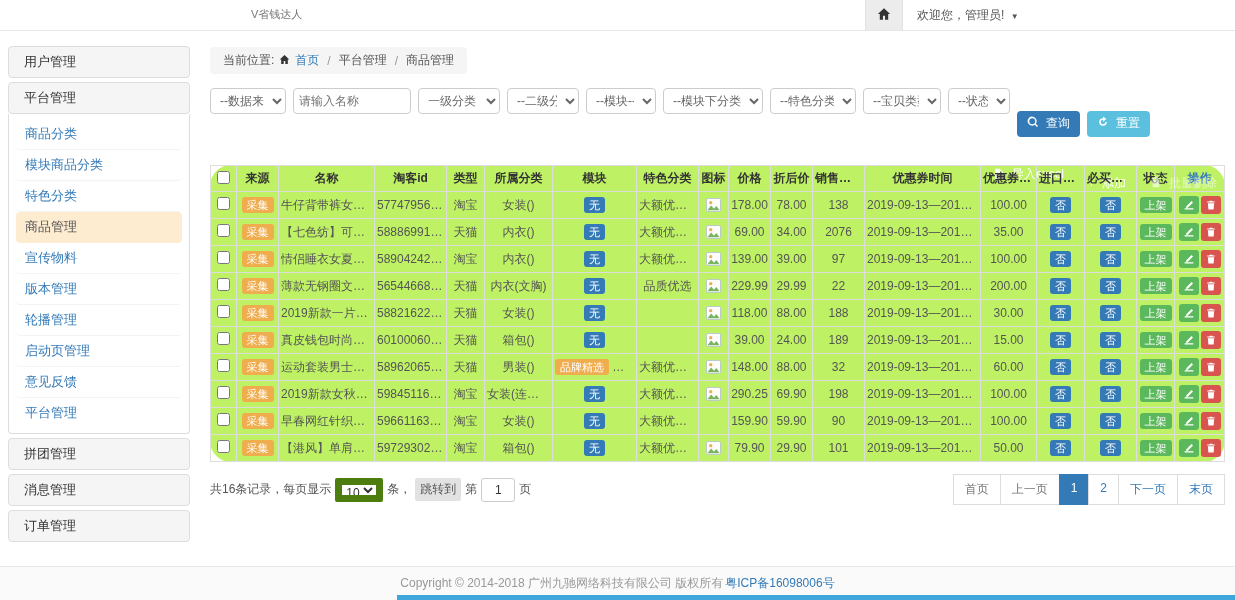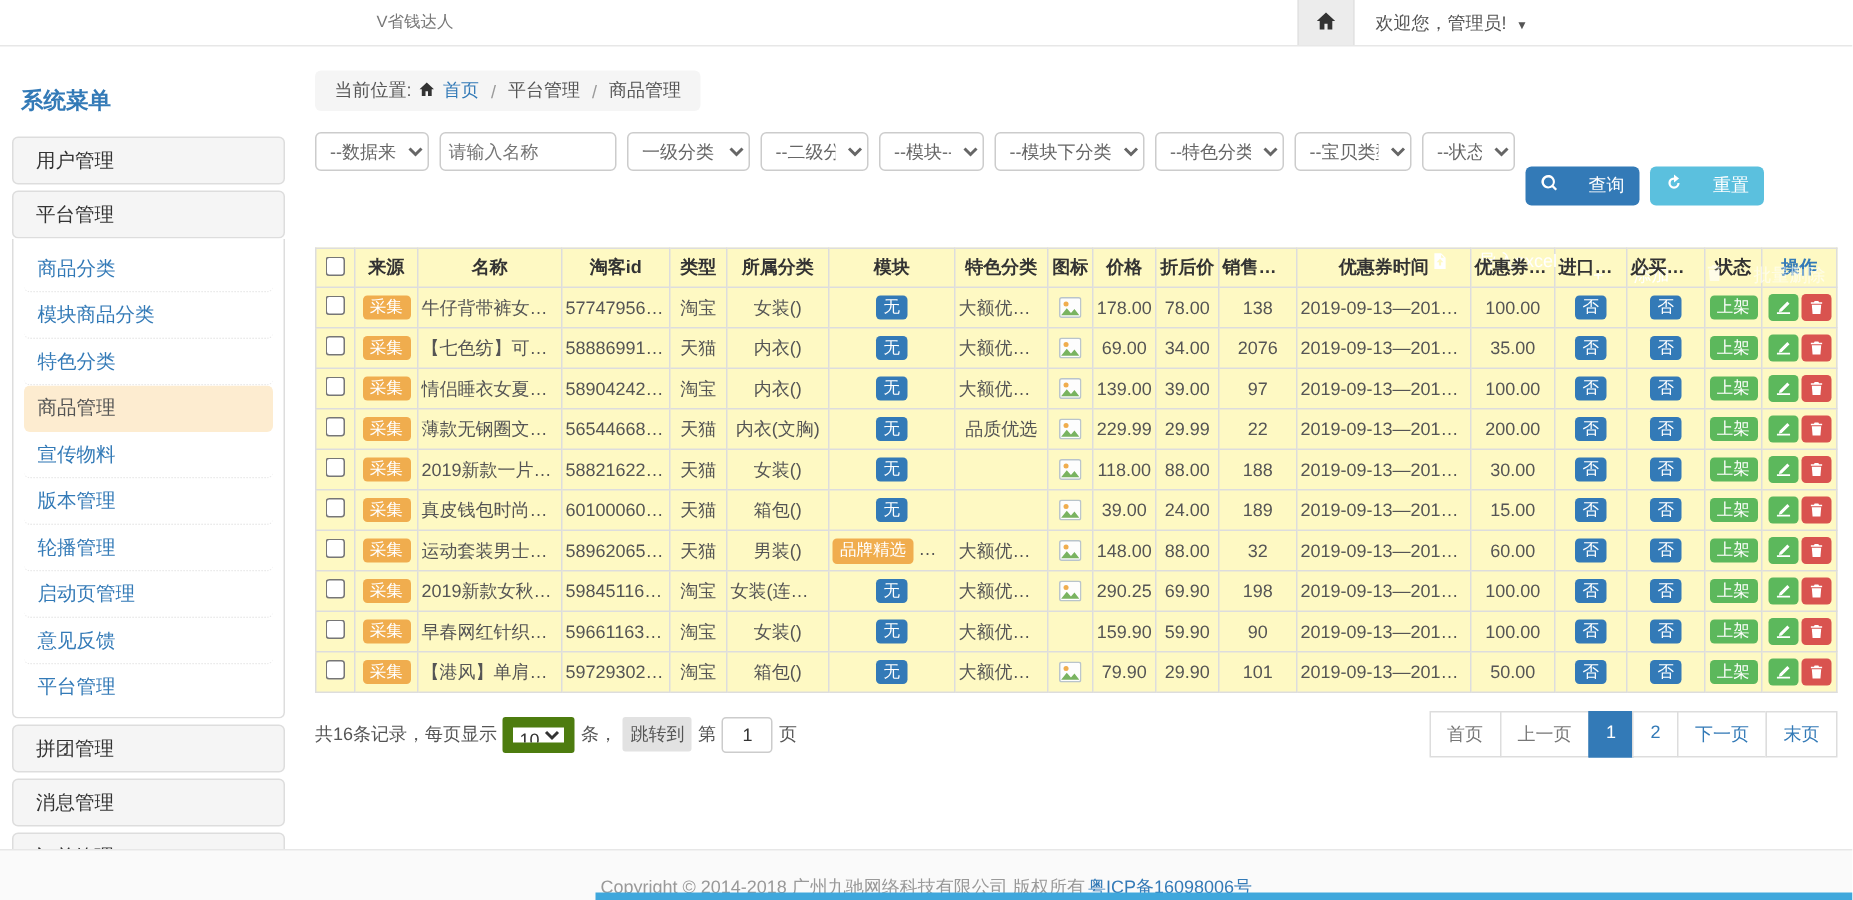--- a/index.html
+++ b/index.html
@@ -29,31 +29,31 @@
   .main { position:absolute; left:210px; top:47px; width:1015px; z-index:1; }
   .breadcrumb { display:inline-flex; align-items:center; gap:5px; background:#f5f5f5; border-radius:4px; padding:5px 13px; font-size:12px; color:#555; }
   .breadcrumb svg { width:11px; height:11px; fill:#333; }
   .breadcrumb a { color:#337ab7; text-decoration:none; cursor:pointer; }
   .breadcrumb .sep { color:#999; padding:0 3px; }
   .filters { margin-top:14px; display:flex; gap:7px; height:26px; align-items:center; }
   .filters select, .filters input {
     height:26px; border:1px solid #ccc; border-radius:4px; font-size:12px; color:#666;
     padding:0 5px; background:#fff; font-family:inherit;
   }
-  .btn { border:none; border-radius:3px; color:#fff; font-size:12px; font-family:inherit; cursor:pointer; display:inline-flex; align-items:center; gap:20px; justify-content:center;margin-top:45px; }
+  .btn { border:none; border-radius:3px; color:#fff; font-size:12px; font-family:inherit; cursor:pointer; display:inline-flex; align-items:center; gap:7px; justify-content:center;margin-top:45px; }
   .btn svg { width:12px; height:12px; fill:#fff; }
   .btn-search { background:#337ab7; height:26px; padding:0 10px; border-radius:4px; }
   .btn-reset  { background:#5bc0de; height:26px; padding:0 10px; border-radius:4px; }
   .actions { margin-top:24px; display:flex; justify-content:flex-end; gap:6px; height:22px; }
   .btn-import { background:#5bc0de; padding:0 8px;align-items:flex-end; }
   .btn-add    { background:#5cb85c; padding:0 10px; }
   .btn-batch-del { background:#d9534f; opacity:.62; padding:0 8px; }
   
   .table-wrap { margin-top:5px; }
-  table { width:100%; border-collapse:collapse; table-layout:fixed; font-size:12px; color:#555; background:#fef9c3; }
+  table { width:100%; border-collapse:collapse; table-layout:fixed; font-size:12px; color:#555; background:#bef264;border-radius:21px; }
   th, td { border:1px solid #ddd; padding:4px 2px; text-align:center; white-space:nowrap; overflow:hidden; text-overflow:ellipsis; height:26px; }
   th { color:#333; font-weight:bold; height:25px; }
   th.op-head { color:#337ab7; }
   .badge { display:inline-block; padding:2px 5px; border-radius:3px; color:#fff; font-size:11px; line-height:1.1; }
   .badge.orange { background:#f0ad4e; }
   .badge.blue   { background:#337ab7; cursor:pointer; }
   .badge.green  { background:#5cb85c; cursor:pointer; }
   .thumb svg { width:15px; height:14px; vertical-align:middle; }
   .op-btn { display:inline-flex; width:20px; height:18px; border-radius:3px; align-items:center; justify-content:center; margin:0 1px; cursor:pointer; vertical-align:middle; }
   .op-btn svg { width:10px; height:10px; fill:#fff; }
@@ -63,21 +63,21 @@
   .pagination-bar { margin-top:12px; display:flex; justify-content:space-between; align-items:center; font-size:12px; color:#555; }
   .pg-left { display:flex; align-items:center; gap:4px; }
   .pg-left select { height:24px; border:7px solid #4d7c0f; border-radius:2px; font-size:12px; color:#333; background:#fff; font-family:inherit; }
   .jump-chip { background:#e2e2e2; padding:3px 5px; border-radius:2px; color:#555; }
   .pg-left input { width:34px; height:24px; border:1px solid #ccc; border-radius:3px; text-align:center; font-size:12px; color:#333; font-family:inherit; }
   .pg-right { display:flex; }
   .pg-btn { border:1px solid #ddd; background:#fff; padding:6px 11px; margin-left:-1px; color:#337ab7; cursor:pointer; font-size:12px; }
   .pg-btn.muted { color:#777; }
   .pg-btn.active { background:#337ab7; border-color:#337ab7; color:#fff; }
   
-  .footer { position:absolute; top:566px; left:0; width:1235px; height:34px; background:#fafafa; border-top:1px solid #e7e7e7; display:flex; align-items:flex-end; justify-content:center; font-size:12px; color:#999; z-index:4; }
+  .footer { position:absolute; top:566px; left:0; width:1235px; height:34px; background:#fafafa; border-top:1px solid #e7e7e7; display:flex; align-items:center; justify-content:center; font-size:12px; color:#999; z-index:4; }
   .footer a { color:#337ab7; text-decoration:none; margin-left:2px; }
   .bottom-strip { position:absolute; left:397px; top:595px; width:838px; height:5px; background:#3fa7dc; z-index:6; }
 </style>
 </head>
 <body>
 
 <div class="topbar">
   <div class="topbar-title">V省钱达人</div>
   <div class="topbar-right">
     <div class="home-btn">
@@ -86,21 +86,20 @@
           </svg></span>
     </div>
     <div class="welcome">
       <span>欢迎您，管理员!</span>
       <span class="caret">▼</span>
     </div>
   </div>
 </div>
 
 <aside class="sidebar">
-  <div class="sidebar-heading">系统菜单</div>
   <div id="sidebar-menu">
       <div class="side-group">用户管理</div>
       <div class="side-group">平台管理</div>
       <div class="side-sub">
         <div class="side-sub-item">商品分类</div>
         <div class="side-sub-item">模块商品分类</div>
         <div class="side-sub-item">特色分类</div>
         <div class="side-sub-item active">商品管理</div>
         <div class="side-sub-item">宣传物料</div>
         <div class="side-sub-item">版本管理</div>

